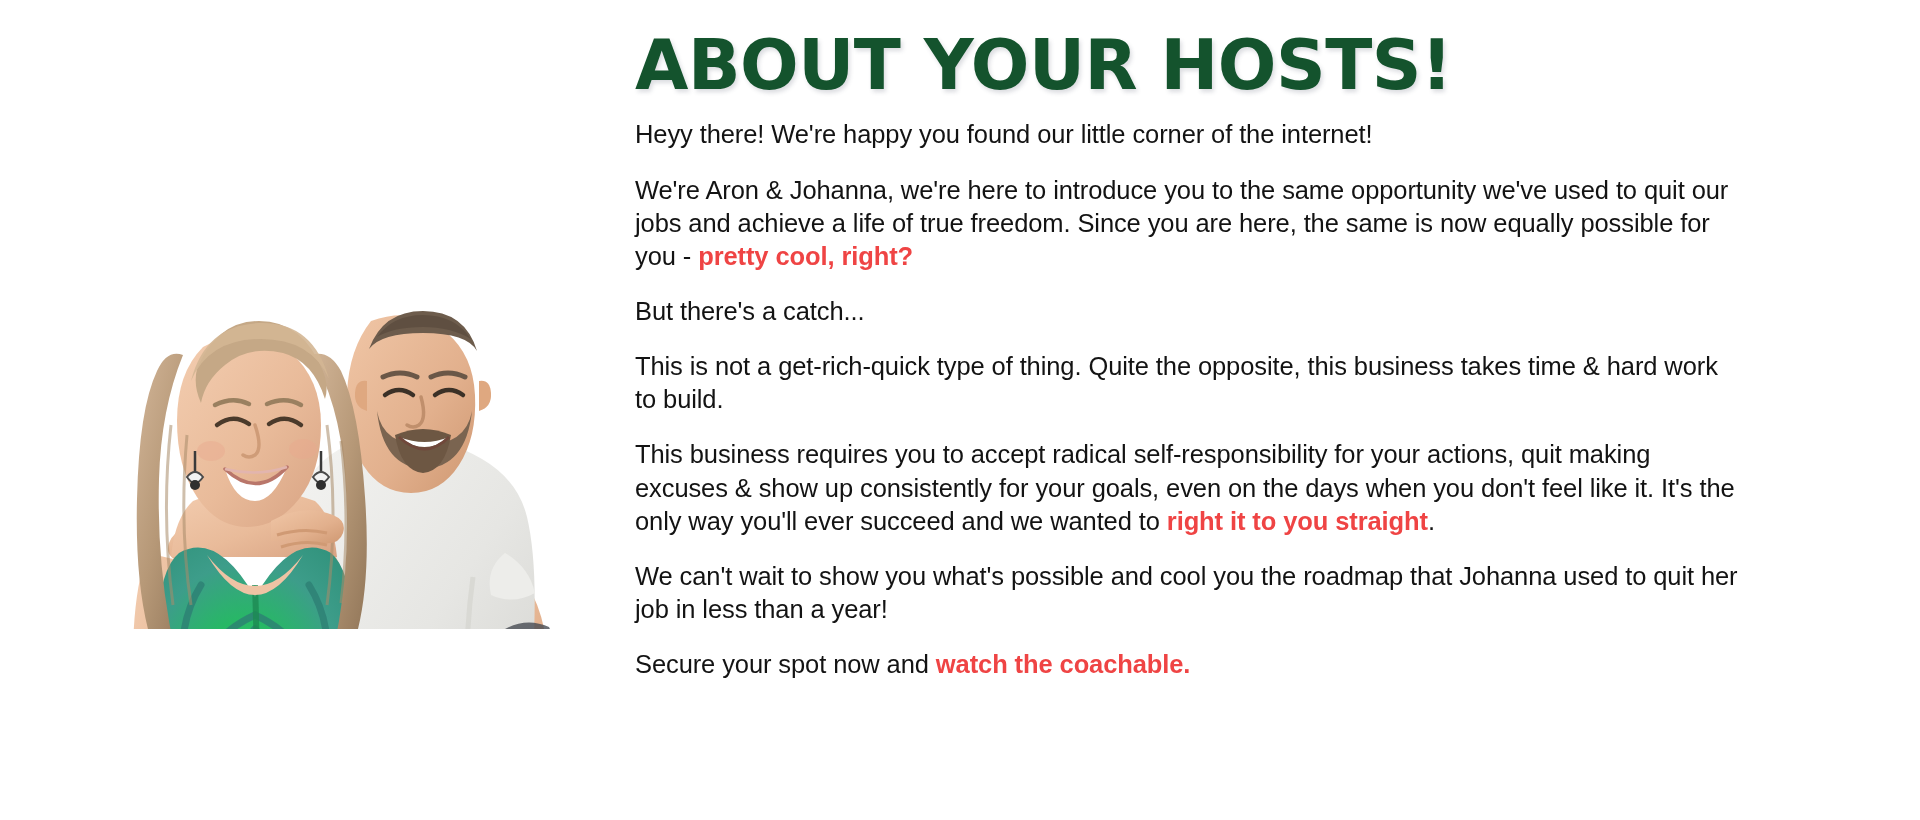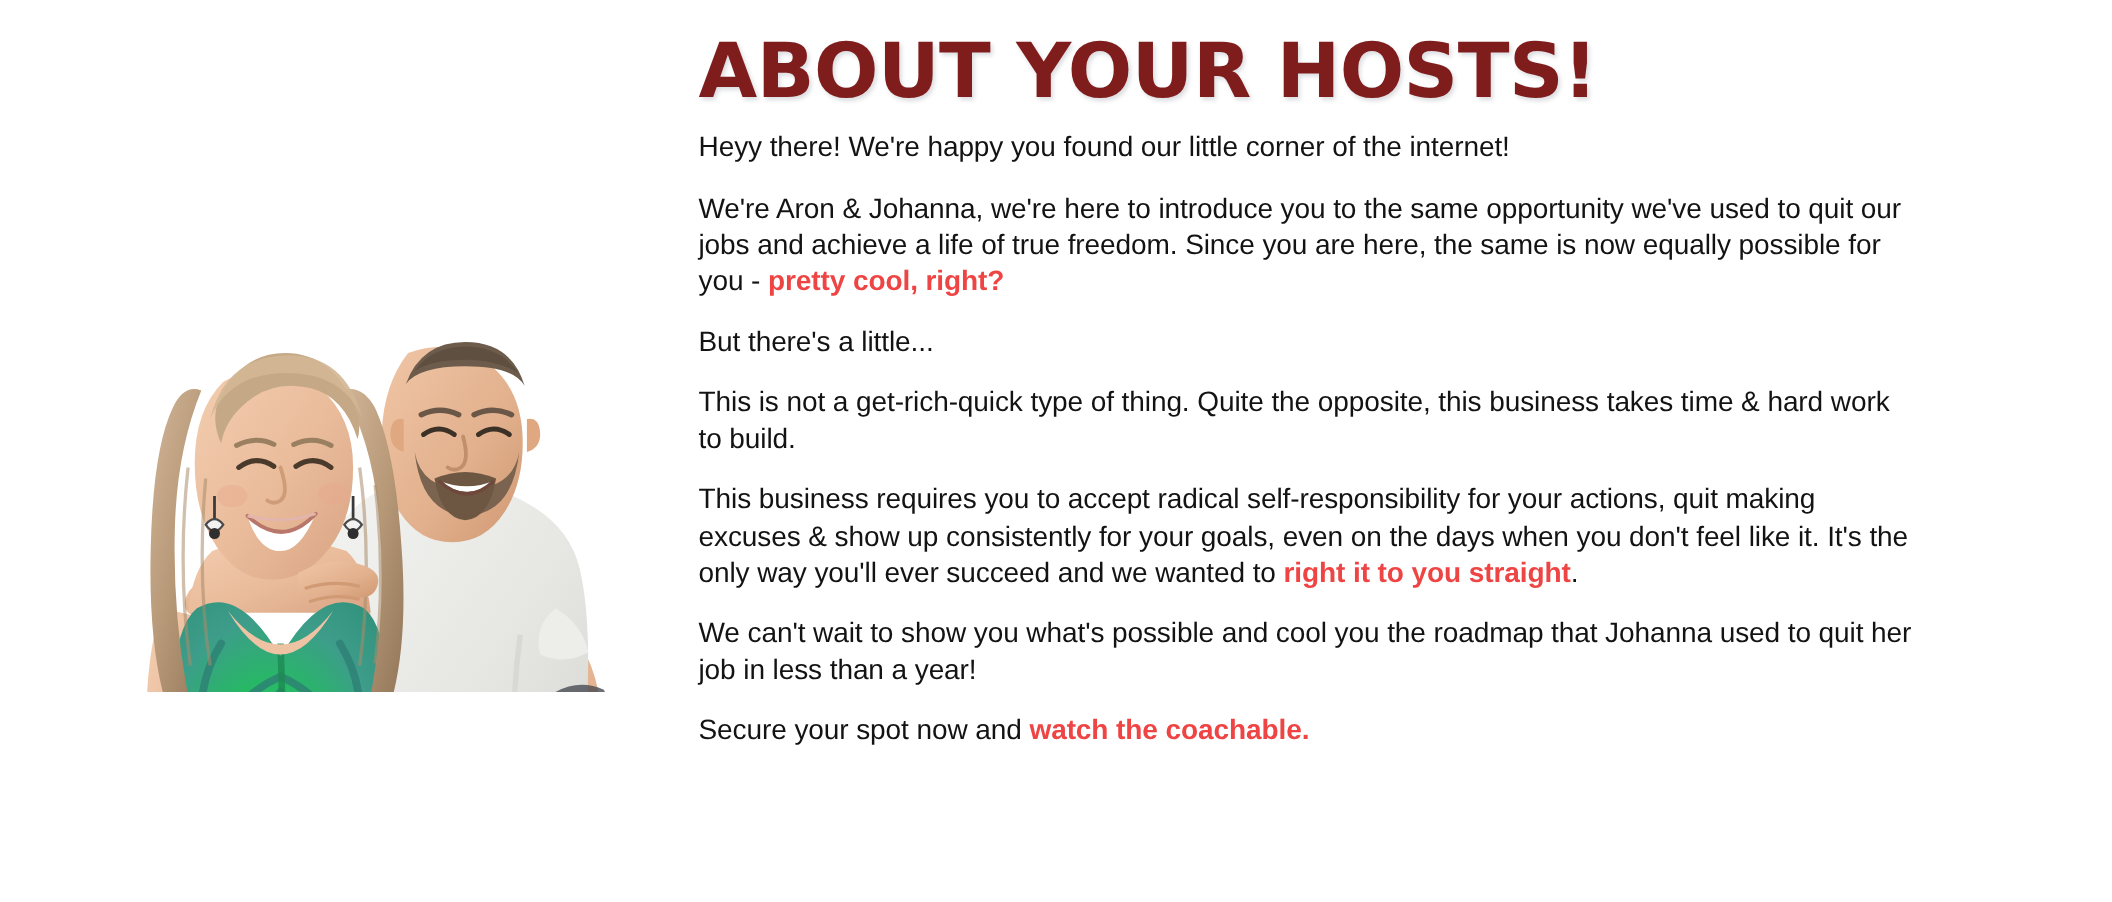--- a/index.html
+++ b/index.html
@@ -60,21 +60,21 @@
     height: 820px;
   }
 
   .section-heading {
     margin: 0 0 18px 0;
     font-family: "DejaVu Sans", "Liberation Sans", sans-serif;
     font-size: 69px;
     line-height: 1.02;
     font-weight: 700;
     letter-spacing: -0.5px;
-    color: #7f1d1d;
+    color: #14532d;
     text-shadow: 2px 3px 4px rgba(61,68,88,0.18);
     white-space: nowrap;
   }
 
   .body-copy p {
     margin: 0 16px 22px 0;
     font-size: 25.5px;
     line-height: 1.30;
     color: #131313;
     letter-spacing: -0.1px;
@@ -261,21 +261,21 @@
   </div>
 
   <div class="copy-column">
 
     <h1 class="section-heading">ABOUT YOUR HOSTS!</h1>
 
     <div class="body-copy">
 
     <p>Heyy there! We're happy you found our little corner of the internet!</p>
         <p>We're Aron &amp; Johanna, we're here to introduce you to the same opportunity we've used to quit our jobs and achieve a life of true freedom. Since you are here, the same is now equally possible for you - <b>pretty cool, right?</b></p>
-        <p>But there's a little...</p>
+        <p>But there's a catch...</p>
         <p>This is not a get-rich-quick type of thing. Quite the opposite, this business takes time &amp; hard work to build.</p>
         <p>This business requires you to accept radical self-responsibility for your actions, quit making excuses &amp; show up consistently for your goals, even on the days when you don't feel like it. It's the only way you'll ever succeed and we wanted to <b>right it to you straight</b>.</p>
         <p>We can't wait to show you what's possible and cool you the roadmap that Johanna used to quit her job in less than a year!</p>
         <p>Secure your spot now and <b>watch the coachable.</b></p>
       </div>
 
   </div>
 </div>
 
 </body></html>

